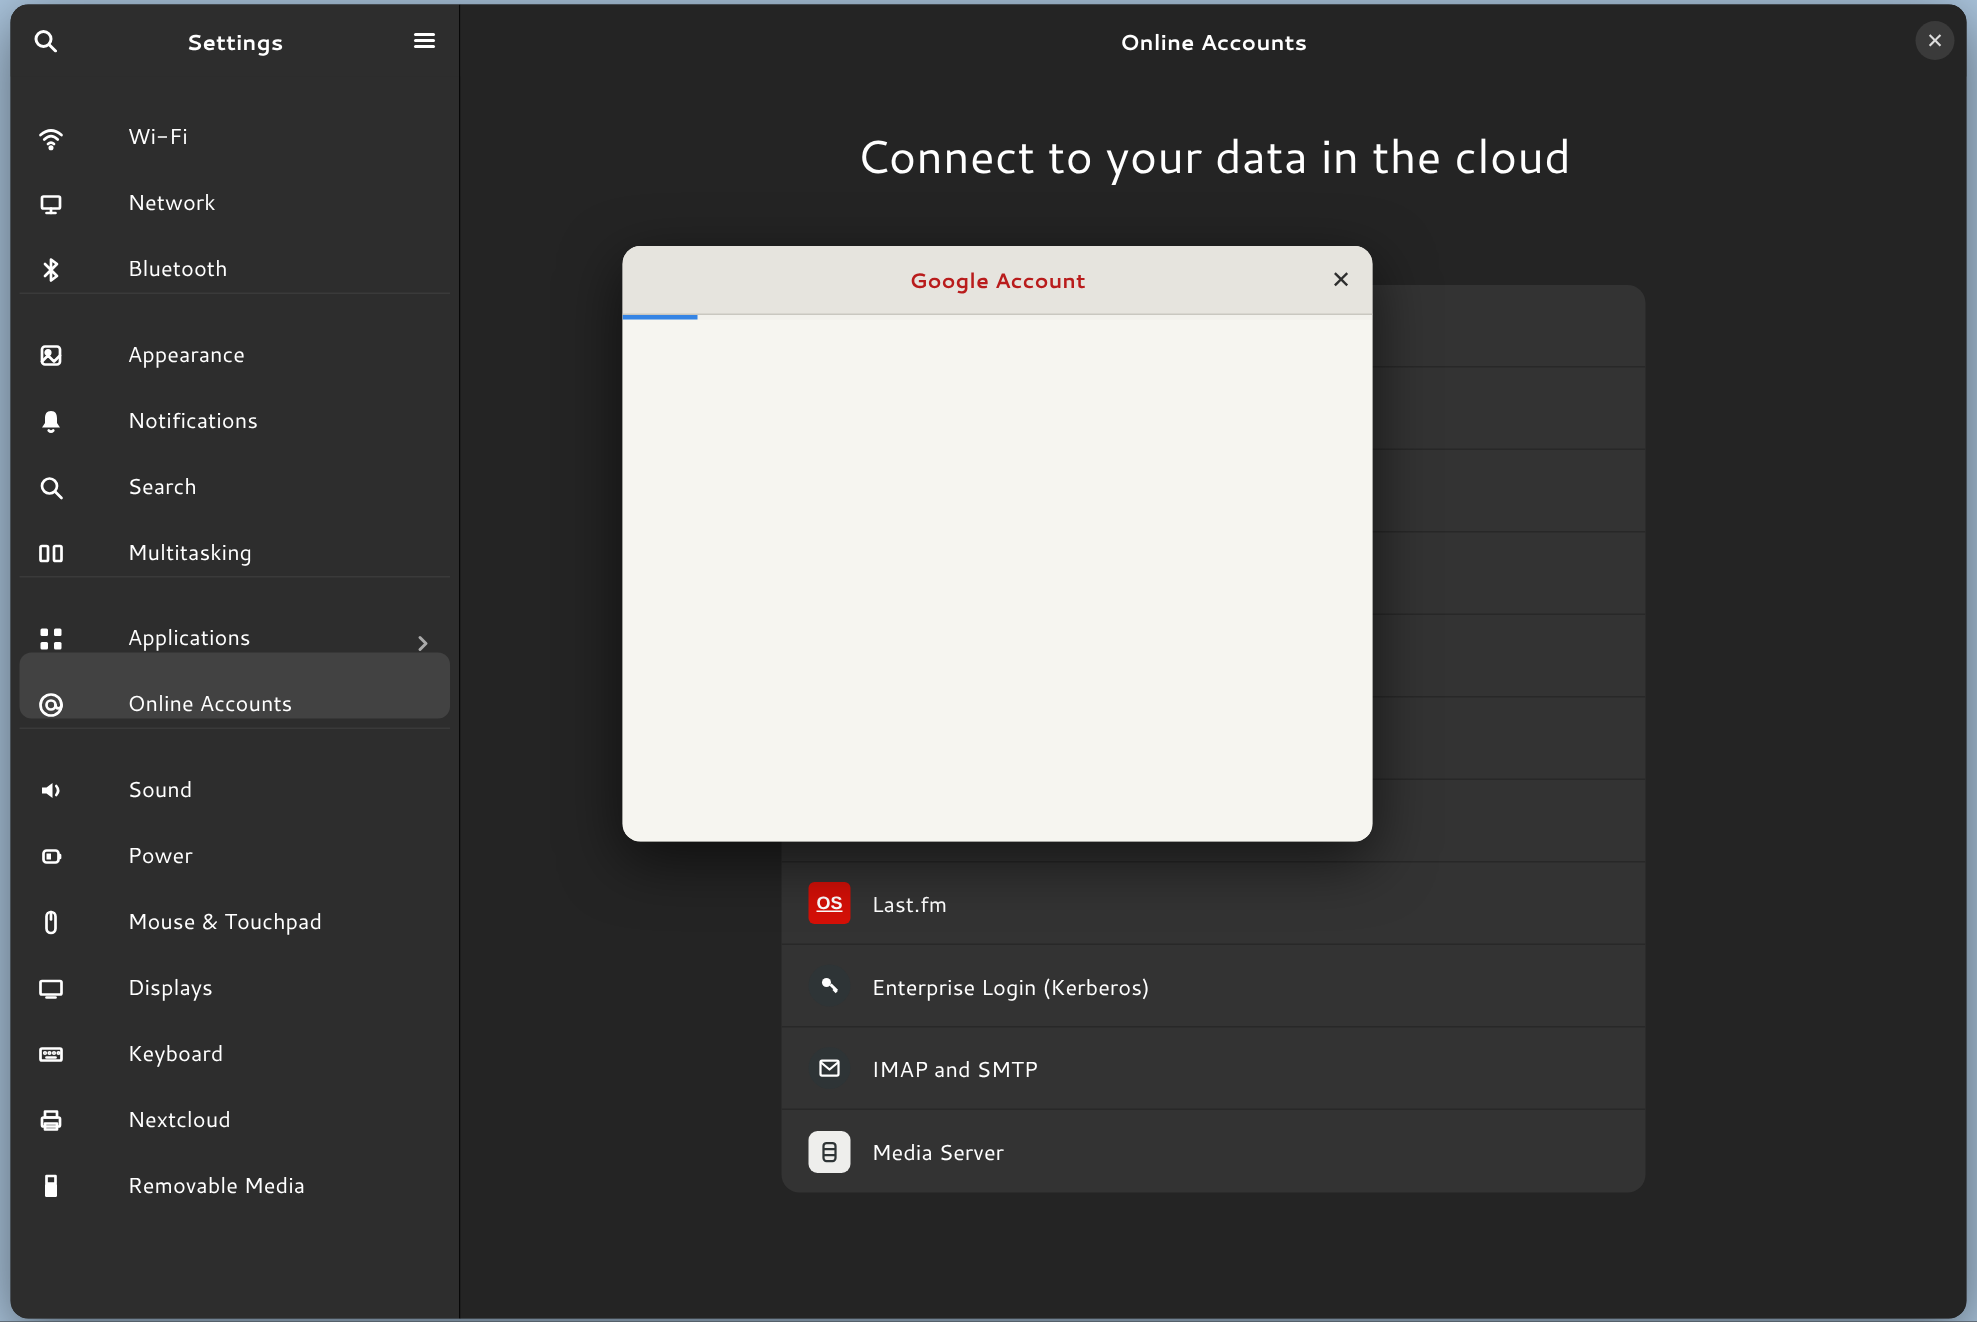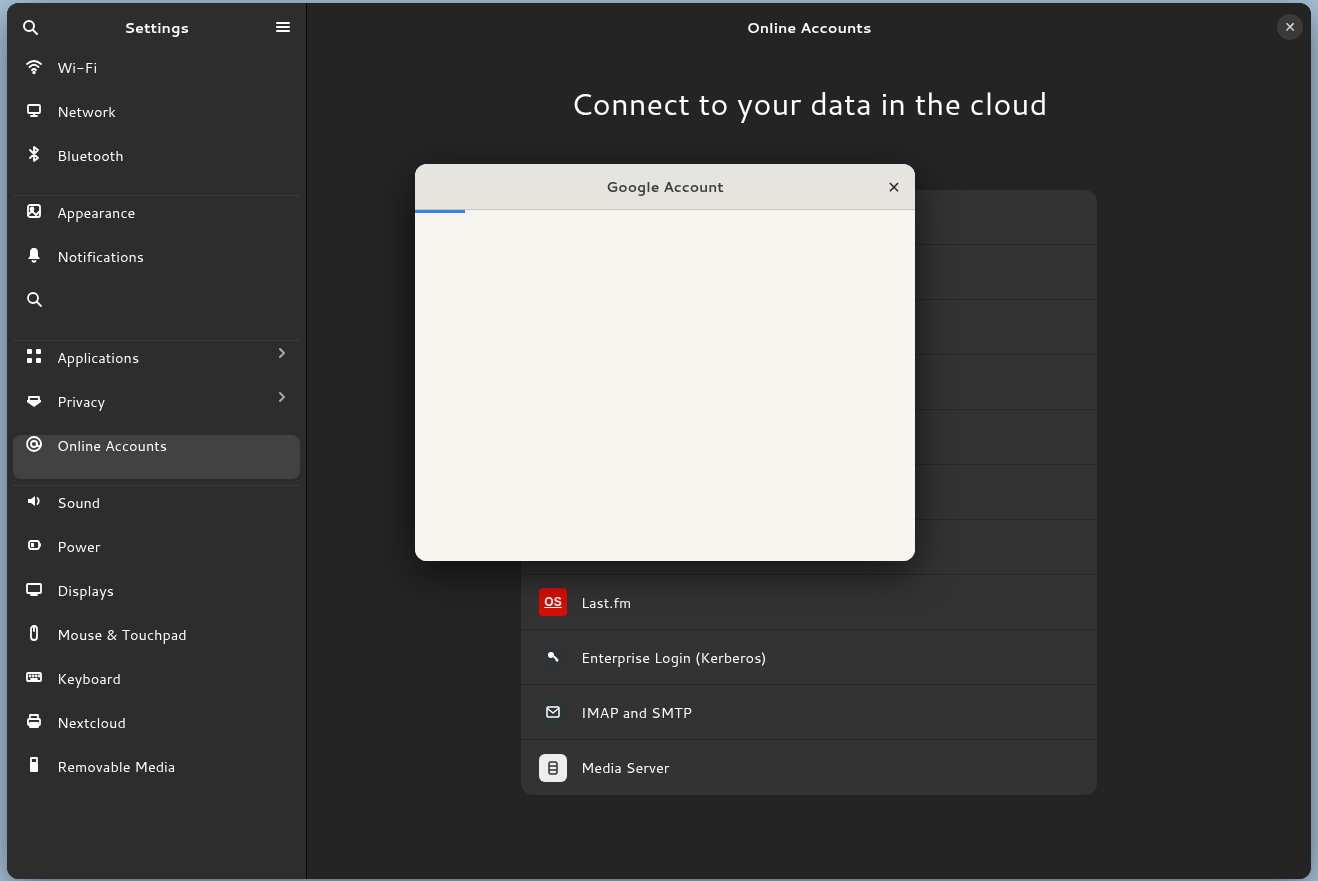--- a/index.html
+++ b/index.html
@@ -61,26 +61,27 @@
       color: #fff;
       font-size: 14.5px;
     }
     .sidebar-body {
       flex: 1;
       overflow-y: auto;
       padding: 6px;
     }
     .sidebar-item {
       display: flex;
-      align-items: flex-start;
+      align-items: flex-end;
       height: 44px;
       padding: 0 12px;
       border-radius: 8px;
       cursor: pointer;
       color: #fff;
+      gap: 28px;
     }
     .sidebar-item.active {
       background: #424242;
     }
     .sidebar-item .icon {
       width: 18px;
       height: 18px;
       display: flex;
       align-items: center;
       justify-content: center;
@@ -206,21 +207,21 @@
       border-bottom: 1px solid #c9c7c0;
       display: flex;
       align-items: center;
       padding: 0 8px;
     }
     .dialog-header .title {
       flex: 1;
       text-align: center;
       font-weight: 700;
       font-size: 14px;
-      color: #404040;
+      color: #b91c1c;
     }
     .dialog-close {
       width: 26px;
       height: 26px;
       display: flex;
       align-items: center;
       justify-content: center;
       cursor: pointer;
       font-size: 16px;
       color: #2e2e2e;
@@ -324,52 +325,48 @@
           </span>
           <span class="label">Notifications</span>
         </div>
         <div class="sidebar-item">
           <span class="icon">
             <svg width="18" height="18" viewBox="0 0 18 18" fill="none" stroke="#fff" stroke-width="1.8" stroke-linecap="round" stroke-linejoin="round">
               <circle cx="8" cy="8" r="5"></circle>
               <line x1="12" y1="12" x2="16" y2="16"></line>
             </svg>
           </span>
+          <span class="label">Search</span>
+        </div>
+        <div class="sidebar-item">
+          <span class="icon">
+            <svg width="18" height="18" viewBox="0 0 18 18" fill="none" stroke="#fff" stroke-width="1.8" stroke-linecap="round" stroke-linejoin="round">
+              <rect x="2" y="4" width="5" height="10" rx="1"></rect>
+              <rect x="11" y="4" width="5" height="10" rx="1"></rect>
+            </svg>
+          </span>
+          <span class="label">Multitasking</span>
         </div>
         <div class="sidebar-sep"></div>
         <div class="sidebar-item">
           <span class="icon">
             <svg width="18" height="18" viewBox="0 0 18 18" fill="none" stroke="#fff" stroke-width="1.8" stroke-linecap="round" stroke-linejoin="round">
               <rect x="2" y="2" width="5" height="5" rx="1" fill="#fff" stroke="none"></rect>
               <rect x="11" y="2" width="5" height="5" rx="1" fill="#fff" stroke="none"></rect>
               <rect x="2" y="11" width="5" height="5" rx="1" fill="#fff" stroke="none"></rect>
               <rect x="11" y="11" width="5" height="5" rx="1" fill="#fff" stroke="none"></rect>
             </svg>
           </span>
           <span class="label">Applications</span>
           <span class="chevron">
             <svg width="12" height="12" viewBox="0 0 12 12" fill="none" stroke="#aaa" stroke-width="2" stroke-linecap="round" stroke-linejoin="round">
               <polyline points="4,2 8,6 4,10"></polyline>
             </svg>
           </span>
         </div>
-        <div class="sidebar-item">
-          <span class="icon">
-            <svg width="18" height="18" viewBox="0 0 18 18" fill="none" stroke="#fff" stroke-width="1.8" stroke-linecap="round" stroke-linejoin="round">
-              <path d="M4 9 L4 6 L14 6 L14 9" fill="none"></path>
-              <path d="M2 9 L16 9 L16 11 L9 16 L2 11 Z" fill="#fff" stroke="none"></path>
-            </svg>
-          </span>
-          <span class="label">Privacy</span>
-          <span class="chevron">
-            <svg width="12" height="12" viewBox="0 0 12 12" fill="none" stroke="#aaa" stroke-width="2" stroke-linecap="round" stroke-linejoin="round">
-              <polyline points="4,2 8,6 4,10"></polyline>
-            </svg>
-          </span>
-        </div>
         <div class="sidebar-item active">
           <span class="icon">
             <svg width="18" height="18" viewBox="0 0 18 18" fill="none" stroke="#fff" stroke-width="1.8" stroke-linecap="round" stroke-linejoin="round">
               <circle cx="9" cy="9" r="7"></circle>
               <circle cx="9" cy="9" r="3"></circle>
               <path d="M12 9 C12 12 16 12 16 9"></path>
             </svg>
           </span>
           <span class="label">Online Accounts</span>
         </div>
@@ -389,34 +386,34 @@
               <rect x="4" y="5" width="10" height="8" rx="2"></rect>
               <line x1="15" y1="8" x2="15" y2="10"></line>
               <rect x="6" y="7" width="3" height="4" fill="#fff" stroke="none"></rect>
             </svg>
           </span>
           <span class="label">Power</span>
         </div>
         <div class="sidebar-item">
           <span class="icon">
             <svg width="18" height="18" viewBox="0 0 18 18" fill="none" stroke="#fff" stroke-width="1.8" stroke-linecap="round" stroke-linejoin="round">
+              <rect x="6" y="2" width="6" height="14" rx="3"></rect>
+              <line x1="9" y1="2" x2="9" y2="7"></line>
+            </svg>
+          </span>
+          <span class="label">Mouse &amp; Touchpad</span>
+        </div>
+        <div class="sidebar-item">
+          <span class="icon">
+            <svg width="18" height="18" viewBox="0 0 18 18" fill="none" stroke="#fff" stroke-width="1.8" stroke-linecap="round" stroke-linejoin="round">
               <rect x="2" y="4" width="14" height="9" rx="1"></rect>
               <line x1="6" y1="15" x2="12" y2="15"></line>
             </svg>
           </span>
           <span class="label">Displays</span>
-        </div>
-        <div class="sidebar-item">
-          <span class="icon">
-            <svg width="18" height="18" viewBox="0 0 18 18" fill="none" stroke="#fff" stroke-width="1.8" stroke-linecap="round" stroke-linejoin="round">
-              <rect x="6" y="2" width="6" height="14" rx="3"></rect>
-              <line x1="9" y1="2" x2="9" y2="7"></line>
-            </svg>
-          </span>
-          <span class="label">Mouse &amp; Touchpad</span>
         </div>
         <div class="sidebar-item">
           <span class="icon">
             <svg width="18" height="18" viewBox="0 0 18 18" fill="none" stroke="#fff" stroke-width="1.8" stroke-linecap="round" stroke-linejoin="round">
               <rect x="2" y="5" width="14" height="8" rx="1"></rect>
               <circle cx="5" cy="8" r="0.5" fill="#fff"></circle>
               <circle cx="8" cy="8" r="0.5" fill="#fff"></circle>
               <circle cx="11" cy="8" r="0.5" fill="#fff"></circle>
               <circle cx="14" cy="8" r="0.5" fill="#fff"></circle>
               <line x1="6" y1="11" x2="12" y2="11"></line>

